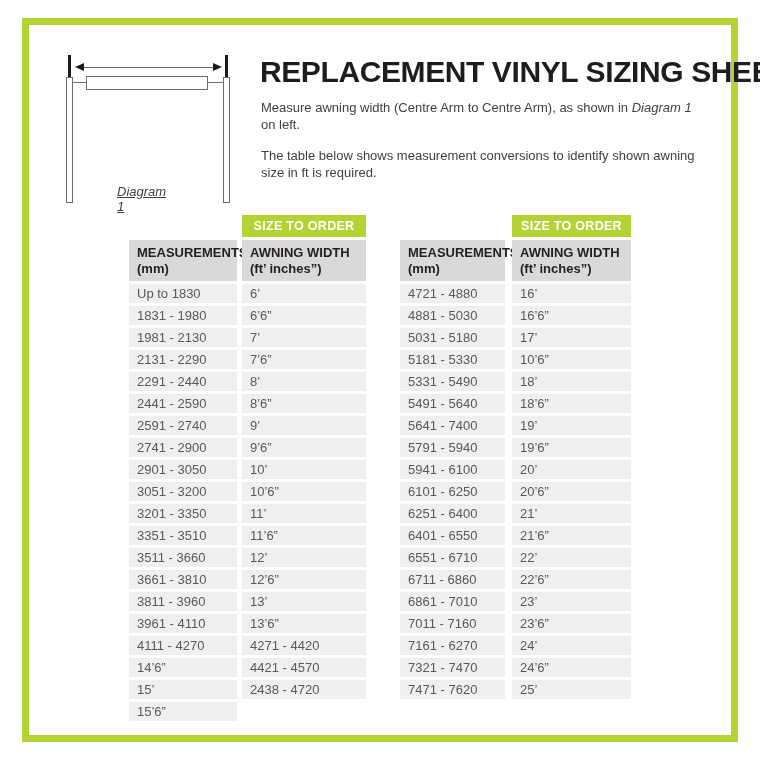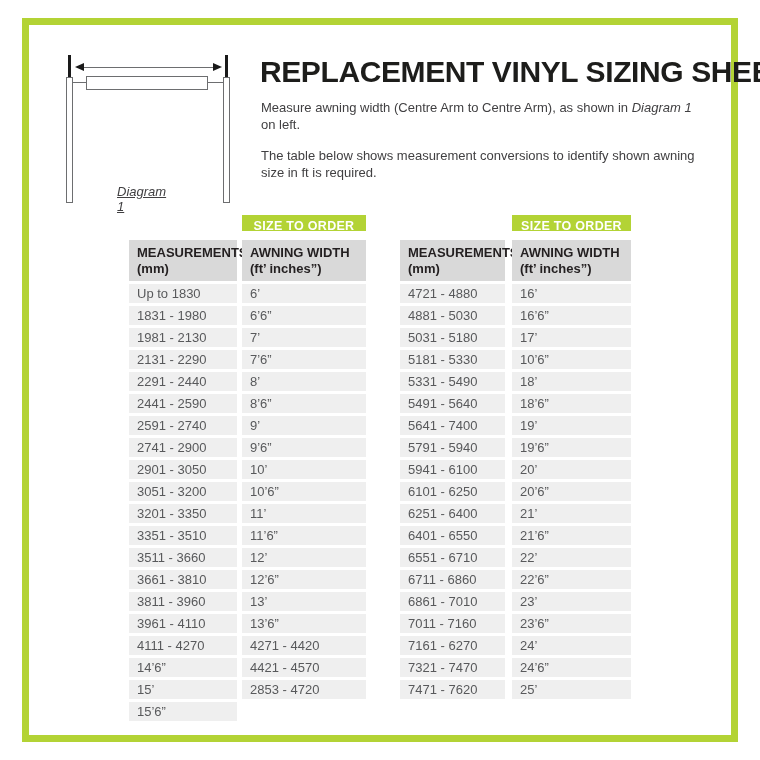--- a/index.html
+++ b/index.html
@@ -55,21 +55,21 @@
   .para em { font-style:italic; }
   .para-1 { top:99px; }
   .para-2 { top:147px; }
 
   
   .size-table { position:absolute; top:215px; display:grid; row-gap:3px; }
   .t-left  { left:129px; grid-template-columns:108px 124px; column-gap:5px; }
   .t-right { left:400px; grid-template-columns:105px 119px; column-gap:7px; }
   .banner-spacer { height:22px; }
   .banner {
-    height:16px; background:#b3d335; color:#ffffff; font-weight:bold;
+    height:22px; background:#b3d335; color:#ffffff; font-weight:bold;
     font-size:12.5px; line-height:22px; text-align:center; letter-spacing:0.3px;
     white-space:nowrap;
   }
   .col-header {
     height:41px; background:#d9d9d9; color:#231f20; font-weight:bold;
     font-size:13px; line-height:16px; padding:5px 0 0 8px; box-sizing:border-box;
     white-space:nowrap;
   }
   .cell {
     height:19px; background:#efefef; color:#58595b; font-size:13px;
@@ -157,21 +157,21 @@
       <div class="cell">13’6”</div>
 
       <div class="cell">4111 - 4270</div>
 
       <div class="cell">4271 - 4420</div>
       <div class="cell">14’6”</div>
 
       <div class="cell">4421 - 4570</div>
       <div class="cell">15’</div>
 
-      <div class="cell">2853 - 4720</div>
+      <div class="cell">2438 - 4720</div>
       <div class="cell">15’6”</div>
     </section>
 
   <section class="size-table t-right">
     <div class="banner-spacer"></div>
     <div class="banner">SIZE TO ORDER</div>
     <div class="col-header"><span>MEASUREMENTS</span><br><span>(mm)</span></div>
     <div class="col-header"><span>AWNING WIDTH</span><br><span>(ft’ inches”)</span></div>
 
       <div class="cell">4721 - 4880</div>

